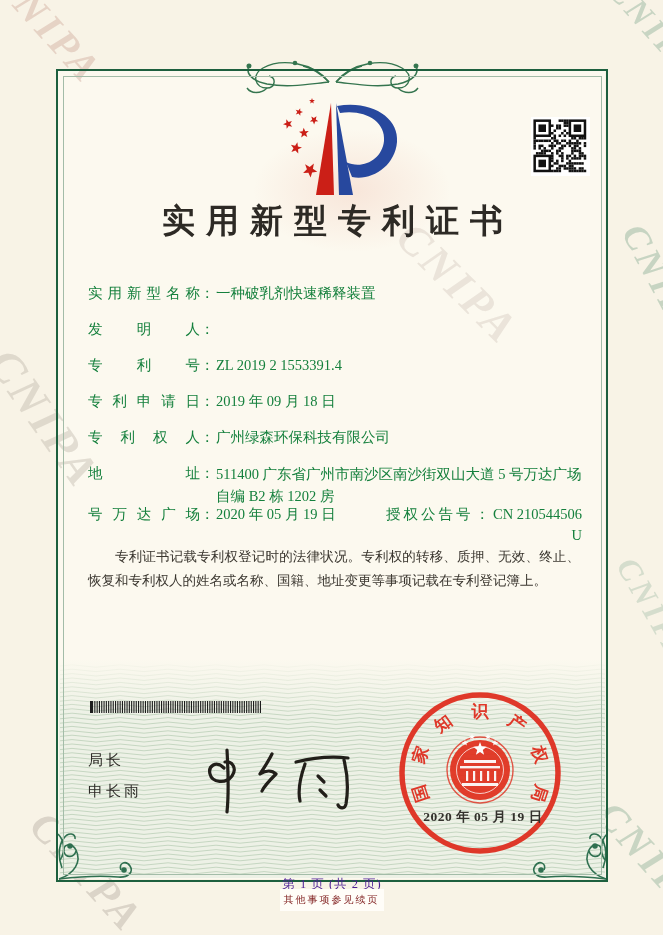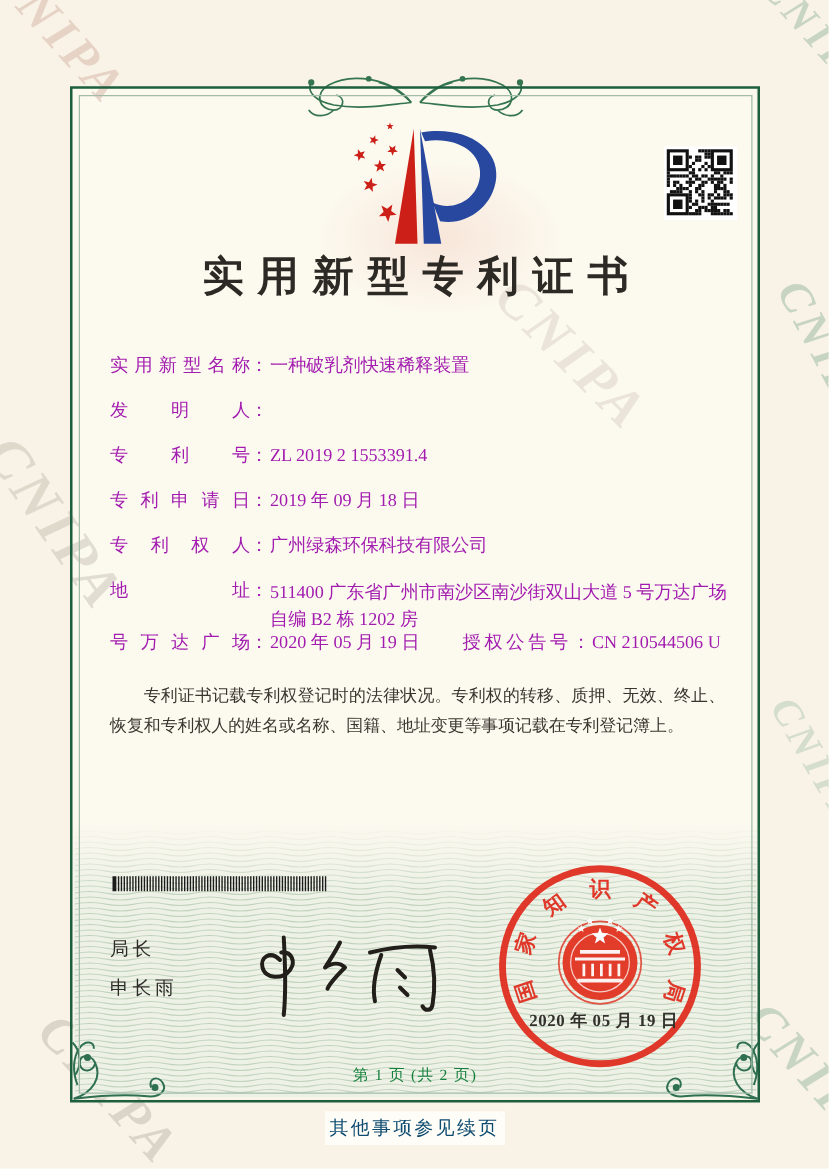--- a/index.html
+++ b/index.html
@@ -20,43 +20,43 @@
   .wm6{left:14px;top:848px;font-size:42px;color:rgba(176,166,154,.4);transform:rotate(48deg);}
   .wm7{left:582px;top:836px;font-size:40px;color:rgba(145,178,152,.45);transform:rotate(48deg);}
   .wm8{left:596px;top:592px;font-size:32px;color:rgba(150,180,158,.35);transform:rotate(60deg);}
   .blob{position:absolute;left:252px;top:128px;width:200px;height:125px;z-index:2;
         background:radial-gradient(ellipse at center, rgba(224,118,94,.15), rgba(224,118,94,0) 70%);}
   .cert-number{position:absolute;left:88px;top:112px;font-size:14.5px;letter-spacing:1.5px;color:#45413a;}
   .qr{position:absolute;left:531px;top:117px;}
   .logo{position:absolute;left:268px;top:95px;}
   .title{position:absolute;left:60px;top:199px;width:545px;text-align:center;font-size:33px;
          font-weight:bold;letter-spacing:11px;text-indent:11px;color:#2d2a25;}
-  .fields{position:absolute;left:88px;top:283px;width:494px;font-size:14.5px;color:#a21caf;}
+  .fields{position:absolute;left:88px;top:283px;width:494px;font-size:14.5px;color:#15803d;}
   .row{display:flex;line-height:21px;margin-bottom:15px;}
   .row-addr{margin-top:15px;margin-bottom:-3px;}
   .lbl{display:inline-block;width:112px;text-align:justify;text-align-last:justify;flex:none;}
   .colon{width:16px;flex:none;}
   .val{flex:1;}
   .val2{line-height:22px;}
-  .grp2{display:flex;margin-left:4px;}
+  .grp2{display:flex;margin-left:20px;text-align:right;}
   .lbl2{letter-spacing:3px;flex:none;}
   .paras{position:absolute;left:88px;top:545px;width:492px;font-size:13.5px;line-height:23.5px;
          text-align:justify;color:#3a362f;}
   .paras p{margin:0;text-indent:2em;}
   .sig-labels{position:absolute;left:88px;top:744px;font-family:"Liberation Sans",sans-serif;
               font-size:15px;line-height:31px;letter-spacing:3px;color:#2c2a26;}
   .signature{position:absolute;left:195px;top:728px;}
   .seal{position:absolute;left:393px;top:686px;}
   .seal-date{position:absolute;left:408px;top:808px;width:150px;text-align:center;font-size:13.5px;
              letter-spacing:.5px;color:#33312c;font-weight:bold;}
-  .page-info{position:absolute;left:232px;top:852px;width:200px;text-align:center;font-size:12.5px;
-             color:#15803d;letter-spacing:1px;}
+  .page-info{position:absolute;left:232px;top:876px;width:200px;text-align:center;font-size:12.5px;
+             color:#4c1d95;letter-spacing:1px;text-decoration:underline;}
   .footer-note-wrap{position:absolute;left:0;top:889px;width:663px;text-align:center;}
-  .footer-note{display:inline-block;background:#fffdf8;padding:4px 4px;font-size:15px;
-               letter-spacing:2px;color:#0c4a6e;}
+  .footer-note{display:inline-block;background:#fffdf8;padding:4px 4px;font-size:10px;
+               letter-spacing:2px;color:#7f1d1d;}
 </style>
 </head>
 <body>
 
 <div class="page">
 
   <div class="inner-bg"></div>
 
   <div class="wm wm1">CNIPA</div>
   <div class="wm wm2">CNIPA</div>

